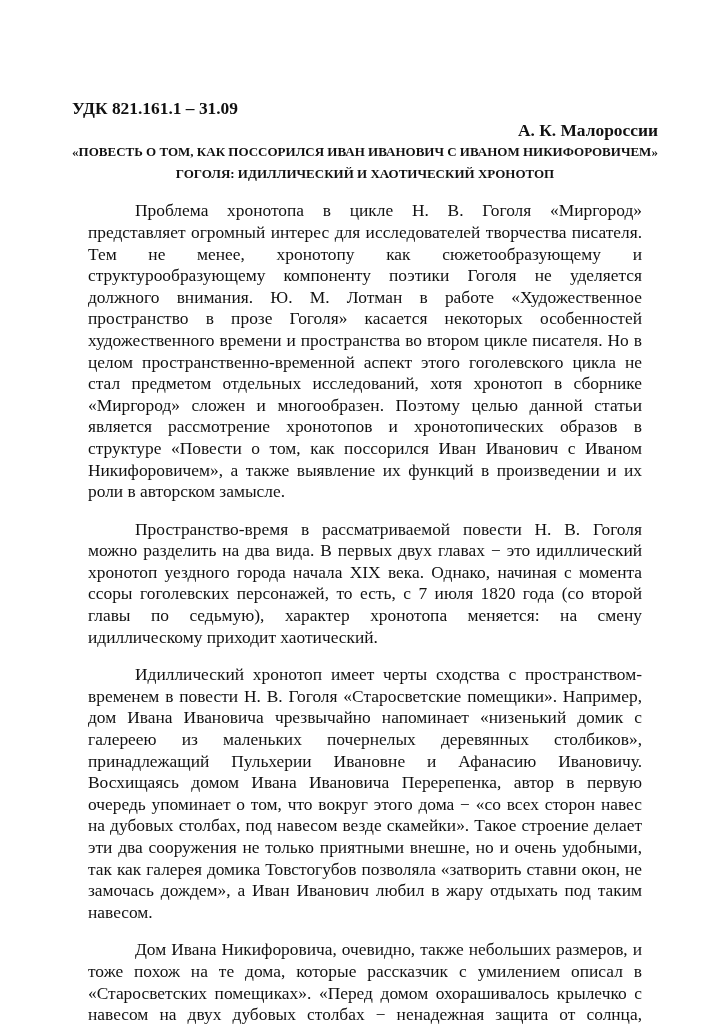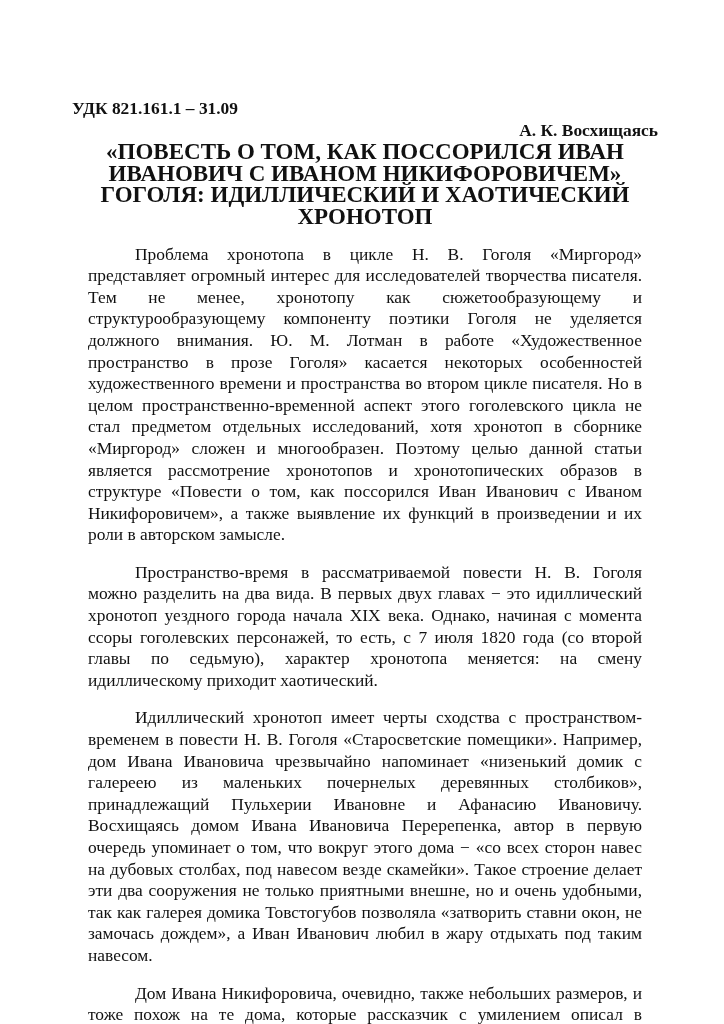--- a/index.html
+++ b/index.html
@@ -12,19 +12,19 @@
   .udk { font-weight: bold; margin: 0; height: 21.6px; }
   .author { font-weight: bold; text-align: right; margin: 0; }
   .title { font-weight: bold; text-align: center; margin: 0; }
   .para { margin: 16px; text-align: justify; text-indent: 47px; }
 </style>
 </head>
 <body>
 
 <div class="page">
   <p class="udk">УДК 821.161.1 – 31.09</p>
-  <p class="author">А. К. Восхищаясь</p>
-  <h1 class="title" style="font-size:23px;line-height:21.6px;">«ПОВЕСТЬ О ТОМ, КАК ПОССОРИЛСЯ ИВАН ИВАНОВИЧ С ИВАНОМ НИКИФОРОВИЧЕМ» ГОГОЛЯ: ИДИЛЛИЧЕСКИЙ И ХАОТИЧЕСКИЙ ХРОНОТОП</h1>
+  <p class="author">А. К. Малороссии</p>
+  <h1 class="title" style="font-size:13px;line-height:21.6px;">«ПОВЕСТЬ О ТОМ, КАК ПОССОРИЛСЯ ИВАН ИВАНОВИЧ С ИВАНОМ НИКИФОРОВИЧЕМ» ГОГОЛЯ: ИДИЛЛИЧЕСКИЙ И ХАОТИЧЕСКИЙ ХРОНОТОП</h1>
   <p class="para">Проблема хронотопа в цикле Н. В. Гоголя «Миргород» представляет огромный интерес для исследователей творчества писателя. Тем не менее, хронотопу как сюжетообразующему и структурообразующему компоненту поэтики Гоголя не уделяется должного внимания. Ю. М. Лотман в работе «Художественное пространство в прозе Гоголя» касается некоторых особенностей художественного времени и пространства во втором цикле писателя. Но в целом пространственно-временной аспект этого гоголевского цикла не стал предметом отдельных исследований, хотя хронотоп в сборнике «Миргород» сложен и многообразен. Поэтому целью данной статьи является рассмотрение хронотопов и хронотопических образов в структуре «Повести о том, как поссорился Иван Иванович с Иваном Никифоровичем», а также выявление их функций в произведении и их роли в авторском замысле.</p>
   <p class="para">Пространство-время в рассматриваемой повести Н. В. Гоголя можно разделить на два вида. В первых двух главах − это идиллический хронотоп уездного города начала XIX века. Однако, начиная с момента ссоры гоголевских персонажей, то есть, с 7 июля 1820 года (со второй главы по седьмую), характер хронотопа меняется: на смену идиллическому приходит хаотический.</p>
   <p class="para">Идиллический хронотоп имеет черты сходства с пространством-временем в повести Н. В. Гоголя «Старосветские помещики». Например, дом Ивана Ивановича чрезвычайно напоминает «низенький домик с галереею из маленьких почернелых деревянных столбиков», принадлежащий Пульхерии Ивановне и Афанасию Ивановичу. Восхищаясь домом Ивана Ивановича Перерепенка, автор в первую очередь упоминает о том, что вокруг этого дома − «со всех сторон навес на дубовых столбах, под навесом везде скамейки». Такое строение делает эти два сооружения не только приятными внешне, но и очень удобными, так как галерея домика Товстогубов позволяла «затворить ставни окон, не замочась дождем», а Иван Иванович любил в жару отдыхать под таким навесом.</p>
   <p class="para">Дом Ивана Никифоровича, очевидно, также небольших размеров, и тоже похож на те дома, которые рассказчик с умилением описал в «Старосветских помещиках». «Перед домом охорашивалось крылечко с навесом на двух дубовых столбах − ненадежная защита от солнца, которое в это время в Малороссии не любит шутить и обливает пешехода с ног до головы жарким потом» [2, с. 188].</p>
 </div>
 
 </body></html>

